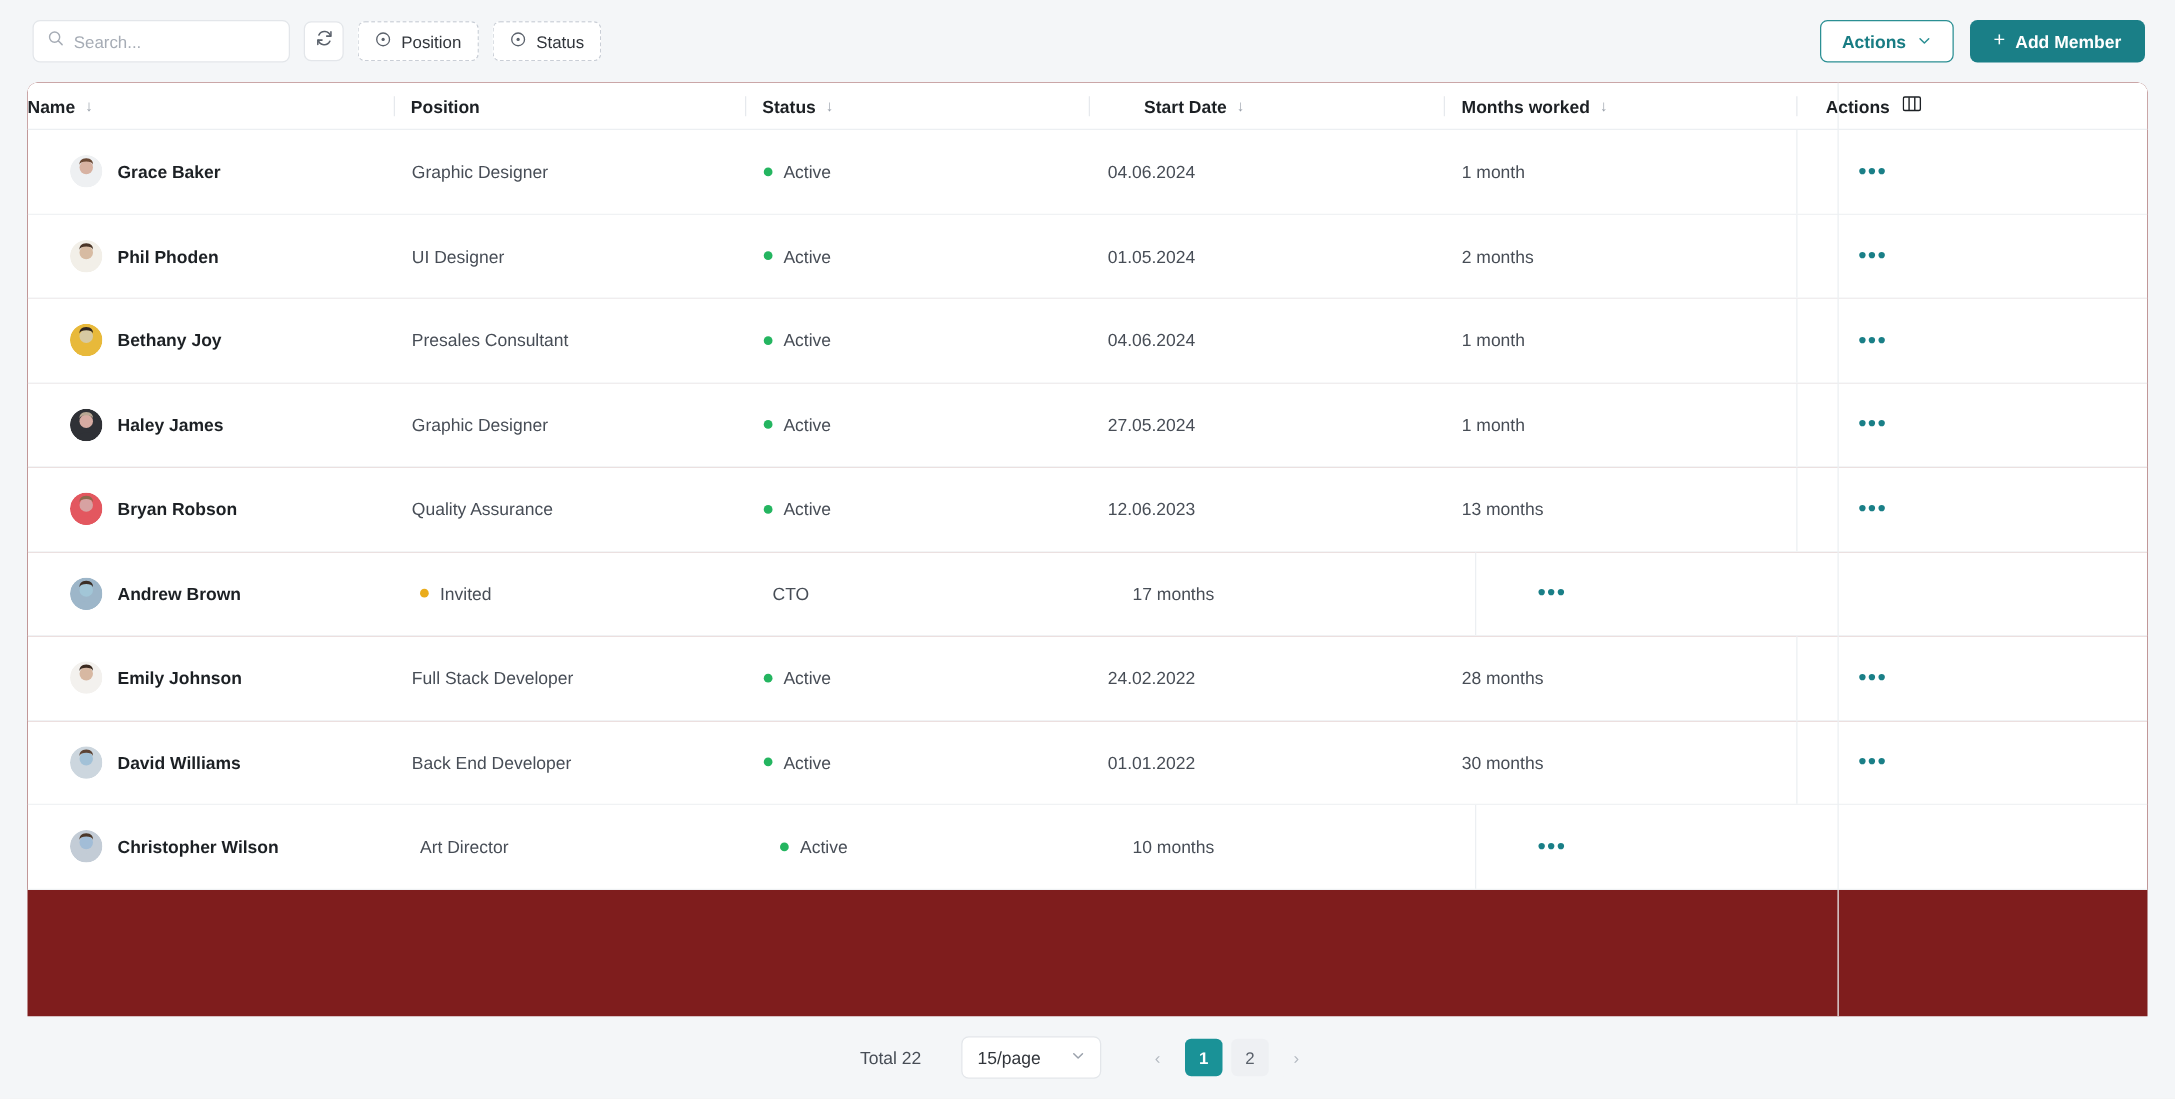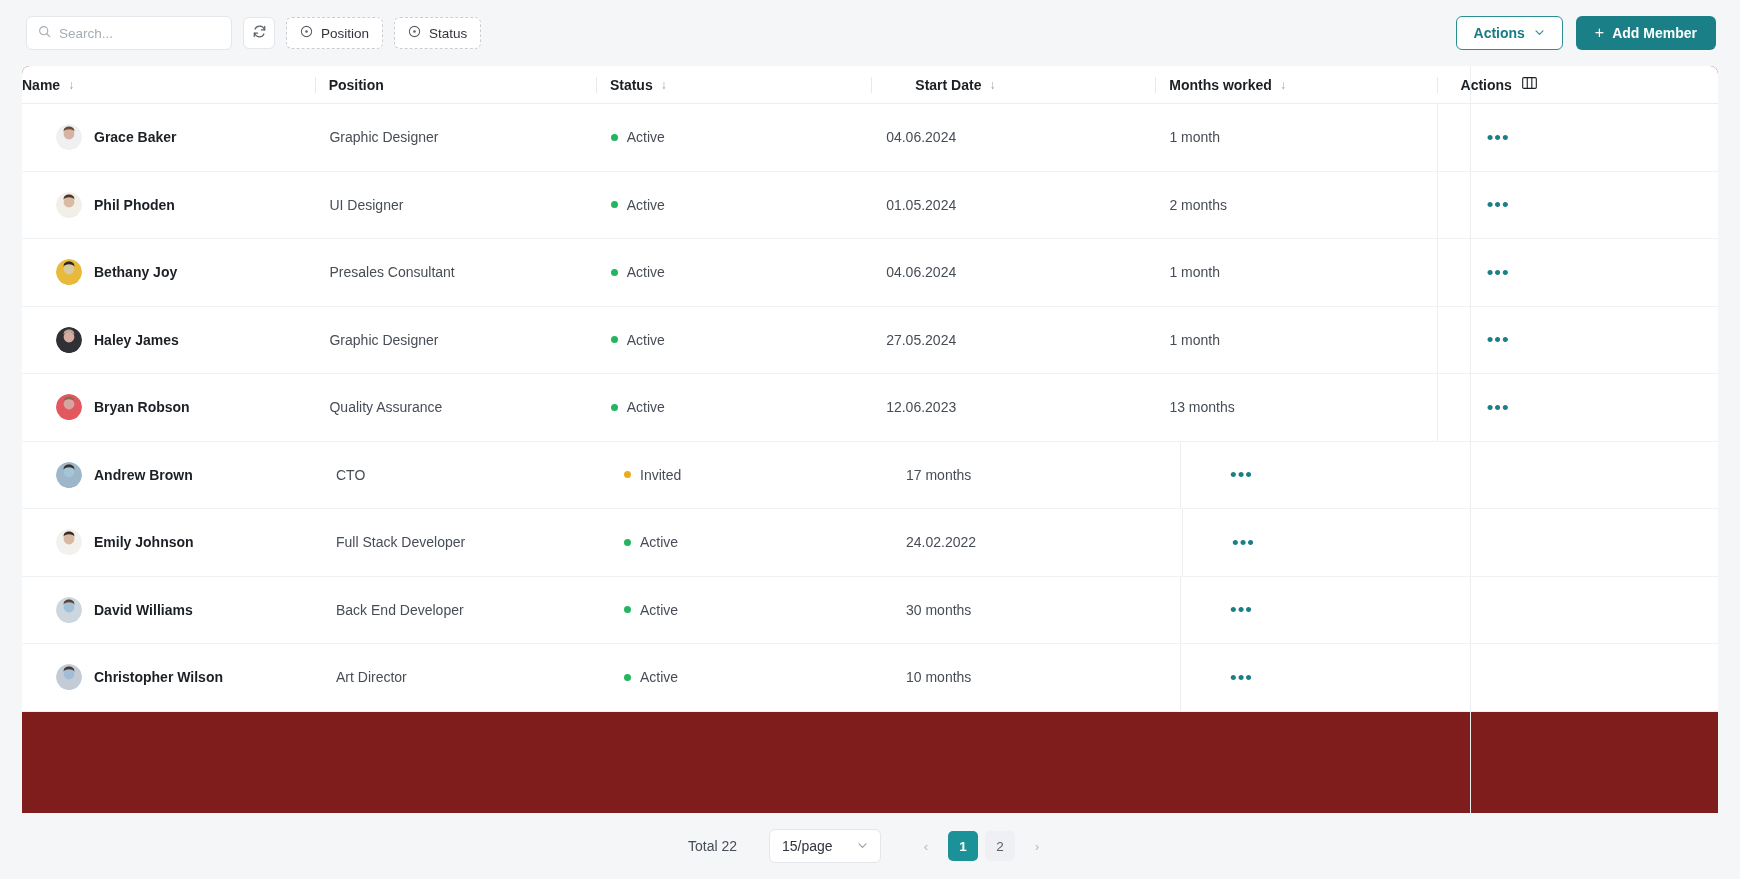--- a/index.html
+++ b/index.html
@@ -596,25 +596,25 @@
                 <g clip-path="url(#c5)">
                   <rect width="26" height="26" fill="#9db6c9"></rect>
                   <circle cx="13" cy="10" r="5.4" fill="hsl(200,40%,74%)"></circle>
                   <path d="M13 2.6c4 0 5.6 2.4 5.4 5.2-.5-1.7-2.6-2.6-5.4-2.6s-4.9.9-5.4 2.6C7.4 5 9 2.6 13 2.6z" fill="#3a2e26"></path>
                   <path d="M4.2 26c1-4.6 4.6-7 8.8-7s7.8 2.4 8.8 7z" fill="#9db6c9"></path>
                 </g>
               </svg>
             </span>
             <span class="member-name">Andrew Brown</span>
           </div>
-          <div class="td col-position">CTO</div>
           <div class="td col-status status-cell">
             <span class="dot invited"></span>
             <span>Invited</span>
           </div>
+          <div class="td col-position">CTO</div>
           <div class="td col-months">17 months</div>
           <div class="td col-actions actions-cell">
             <span class="ellipsis-btn">•••</span>
           </div>
         </div>
         <div class="tr">
           <div class="td col-name">
             <span class="avatar">
               <svg width="26" height="26" viewBox="0 0 26 26">
                 <defs>
@@ -631,20 +631,21 @@
               </svg>
             </span>
             <span class="member-name">Emily Johnson</span>
           </div>
           <div class="td col-position">Full Stack Developer</div>
           <div class="td col-status status-cell">
             <span class="dot active"></span>
             <span>Active</span>
           </div>
           <div class="td col-date">24.02.2022</div>
+          <div class="td col-months">28 months</div>
           <div class="td col-actions actions-cell">
             <span class="ellipsis-btn">•••</span>
           </div>
         </div>
         <div class="tr">
           <div class="td col-name">
             <span class="avatar">
               <svg width="26" height="26" viewBox="0 0 26 26">
                 <defs>
                   <clipPath id="c7">
@@ -659,20 +660,21 @@
                 </g>
               </svg>
             </span>
             <span class="member-name">David Williams</span>
           </div>
           <div class="td col-position">Back End Developer</div>
           <div class="td col-status status-cell">
             <span class="dot active"></span>
             <span>Active</span>
           </div>
+          <div class="td col-date">01.01.2022</div>
           <div class="td col-months">30 months</div>
           <div class="td col-actions actions-cell">
             <span class="ellipsis-btn">•••</span>
           </div>
         </div>
         <div class="tr">
           <div class="td col-name">
             <span class="avatar">
               <svg width="26" height="26" viewBox="0 0 26 26">
                 <defs>

